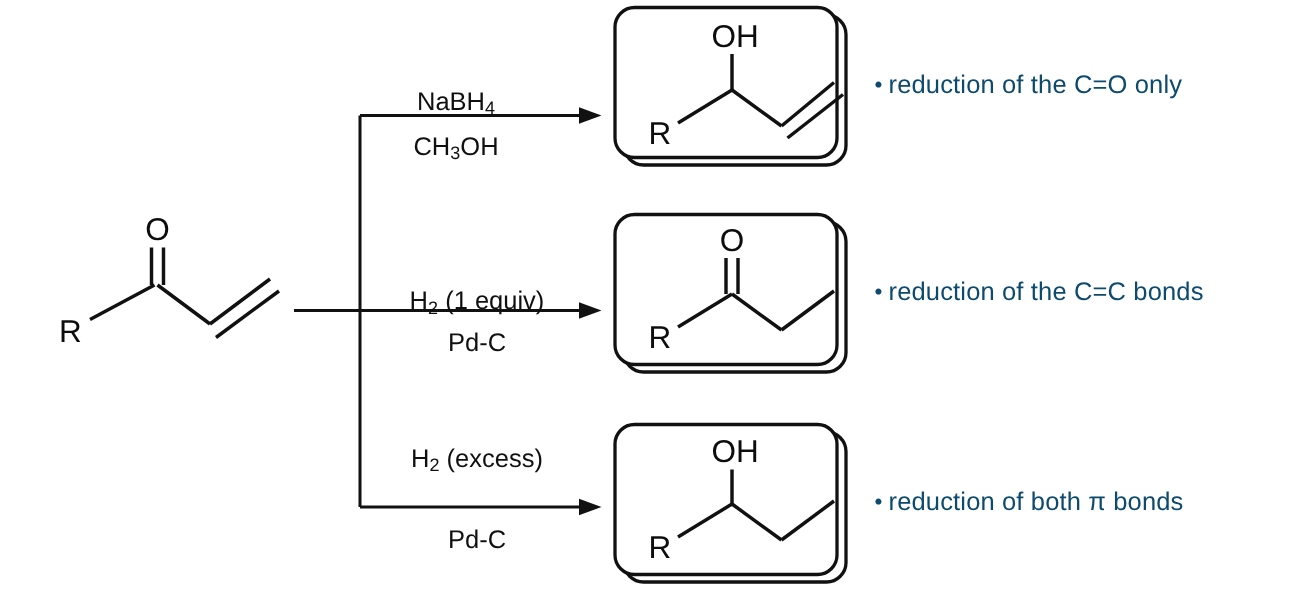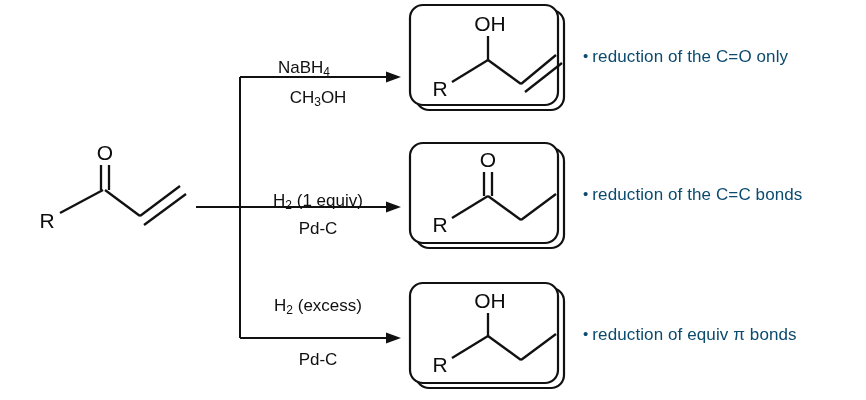--- a/index.html
+++ b/index.html
@@ -145,21 +145,21 @@
       <line x1="521" y1="360" x2="556" y2="334" stroke="#111" stroke-width="2.3"></line>
       <text class="atom" x="490" y="308" text-anchor="middle">OH</text>
       <text class="atom" x="440" y="372" text-anchor="middle">R</text>
     </g>
   </g>
 </svg>
 
 <div class="reagent" style="left:304px; top:44px;margin-top:14px;">
   <span>NaBH</span><sub>4</sub>
 </div>
-<div class="reagent" style="left:318px; top:88px;">
+<div class="reagent" style="left:304px; top:88px;">
   <span>CH</span><sub>3</sub><span>OH</span>
 </div>
 
 <div class="reagent" style="left:318px; top:191px;">
   <span>H</span><sub>2</sub><span> (1 equiv)</span>
 </div>
 <div class="reagent" style="left:318px; top:219px;">
   <span>Pd-C</span>
 </div>
 
@@ -170,14 +170,14 @@
   <span>Pd-C</span>
 </div>
 
 <div class="note" style="left:583px; top:47px;">
   <span class="bullet">•</span><span>reduction of the C=O only</span>
 </div>
 <div class="note" style="left:583px; top:185px;">
   <span class="bullet">•</span><span>reduction of the C=C bonds</span>
 </div>
 <div class="note" style="left:583px; top:325px;">
-  <span class="bullet">•</span><span>reduction of equiv π bonds</span>
+  <span class="bullet">•</span><span>reduction of both π bonds</span>
 </div>
 
 </body></html>

